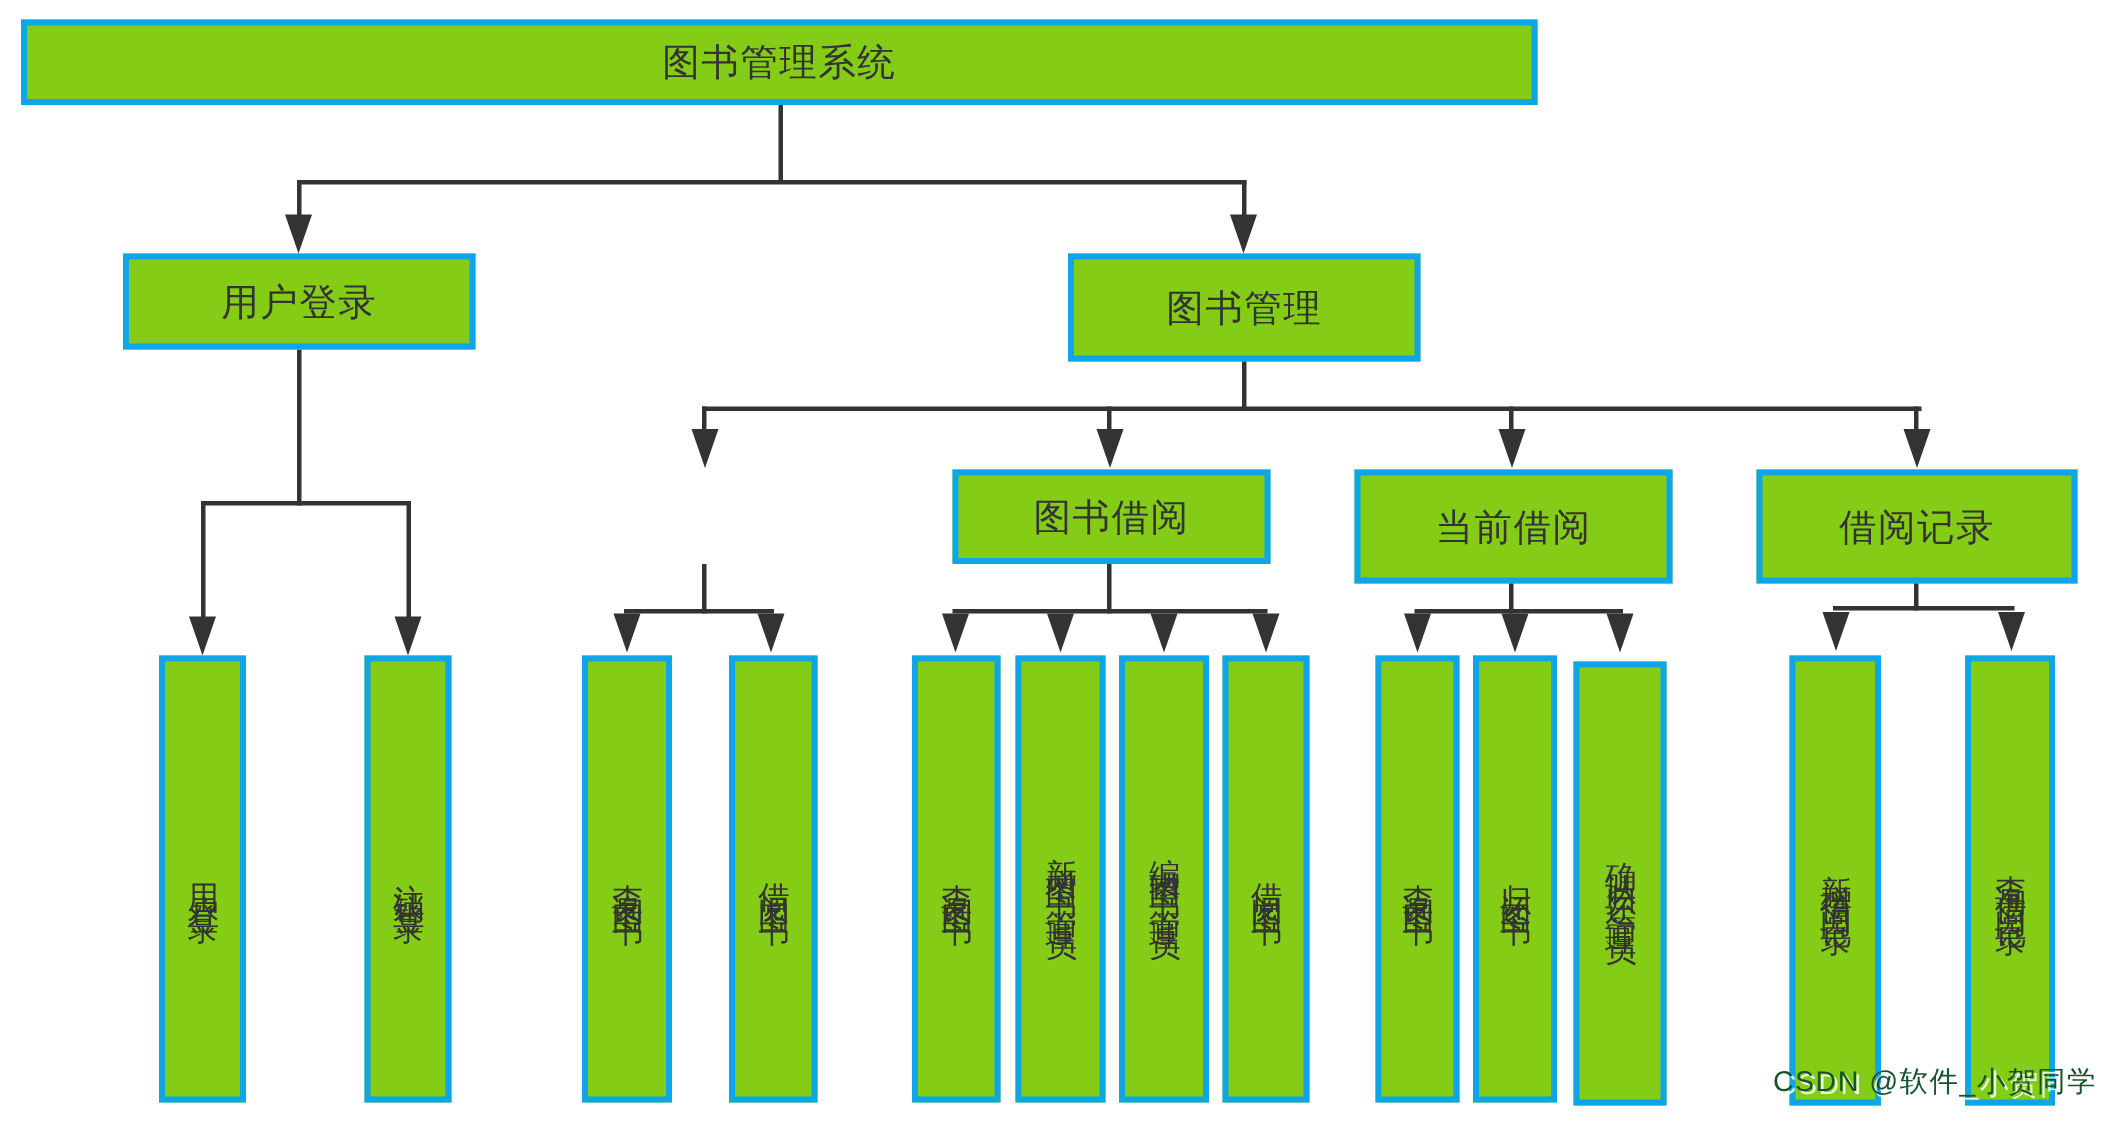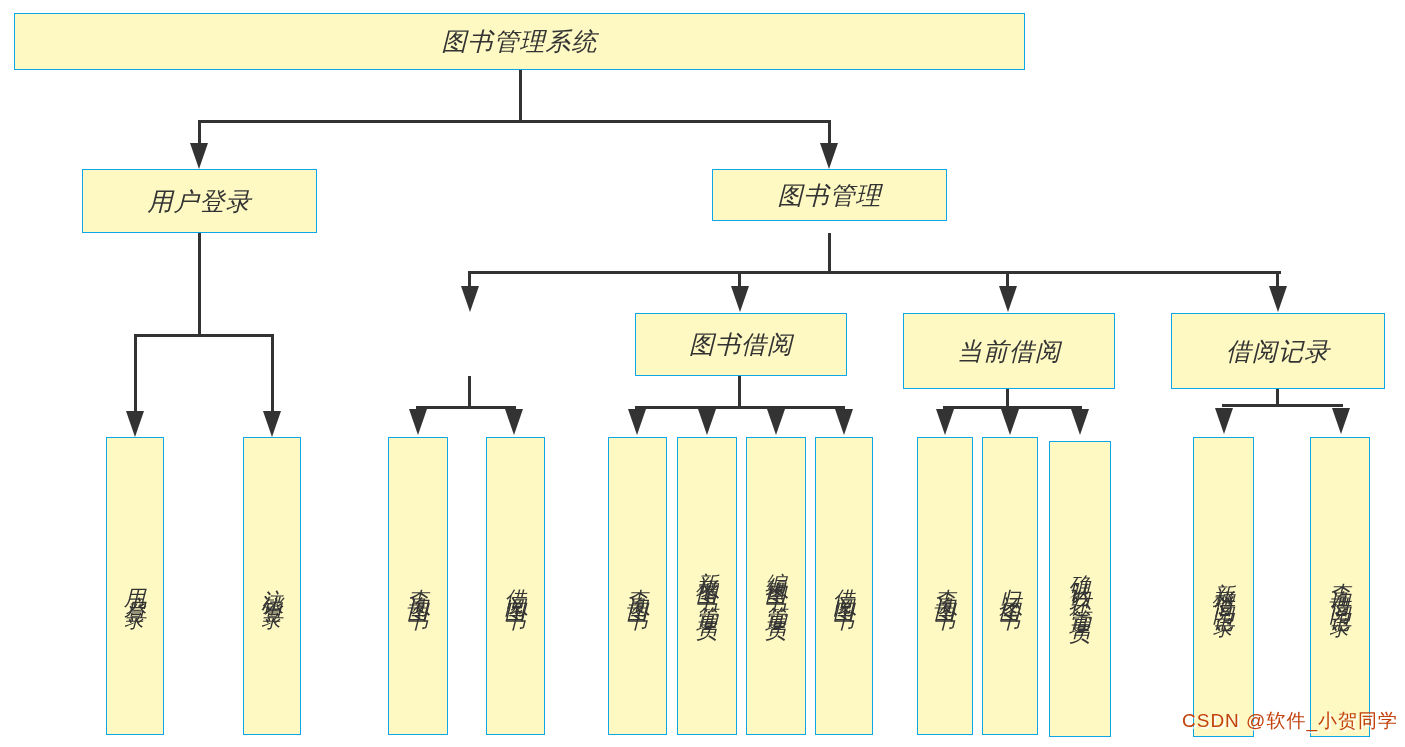--- a/index.html
+++ b/index.html
@@ -2,38 +2,38 @@
 <html><head>
 <meta charset="utf-8">
 <style>
   html,body{margin:0;padding:0;background:#ffffff;}
   body{
     width:1405px;height:747px;position:relative;overflow:hidden;
     font-family:"Liberation Sans",sans-serif;color:#333333;
   }
   .stage{position:absolute;left:0;top:0;width:1405px;height:747px;}
   .box{
-    position:absolute;box-sizing:border-box;border:1px solid #0ea5e9;background:#fef9c3;
+    position:absolute;box-sizing:border-box;border:4px solid #0ea5e9;background:#84cc16;
     display:flex;align-items:center;justify-content:center;
-    font-size:25px;color:#333333;letter-spacing:1px;font-style:italic;
+    font-size:25px;color:#333333;letter-spacing:1px;
   }
   .vbox{
     writing-mode:vertical-lr;text-orientation:mixed;
     font-size:21px;letter-spacing:7px;line-height:1;
   }
   .hline{position:absolute;height:3px;background:#333333;}
   .vline{position:absolute;width:3px;background:#333333;}
   .arrow{
     position:absolute;width:0;height:0;
     border-left:9px solid transparent;border-right:9px solid transparent;
     border-top:26px solid #333333;
   }
   .watermark{
     position:absolute;left:1182px;top:708px;
-    font-size:19px;color:#c2410c;letter-spacing:1px;white-space:nowrap;
+    font-size:19px;color:#14532d;letter-spacing:1px;white-space:nowrap;
     text-shadow:2px 2px 0 rgba(255,255,255,0.85);
   }
 </style>
 </head>
 <body>
 
 <div class="stage">
 
   <div class="vline" style="left:519px;top:70px;height:52px"></div>
   <div class="hline" style="left:198px;top:120px;width:633px"></div>
@@ -79,21 +79,21 @@
   <div class="arrow" style="left:1071px;top:409px"></div>
 
   <div class="vline" style="left:1276px;top:376px;height:31px"></div>
   <div class="hline" style="left:1222px;top:404px;width:121px"></div>
   <div class="arrow" style="left:1215px;top:408px"></div>
   <div class="arrow" style="left:1332px;top:408px"></div>
 
   <div class="box" style="left:14px;top:13px;width:1011px;height:57px">图书管理系统</div>
 
   <div class="box" style="left:82px;top:169px;width:235px;height:64px">用户登录</div>
-  <div class="box" style="left:712px;top:169px;width:235px;height:52px">图书管理</div>
+  <div class="box" style="left:712px;top:169px;width:235px;height:72px">图书管理</div>
 
   <div class="box" style="left:635px;top:313px;width:212px;height:63px">图书借阅</div>
   <div class="box" style="left:903px;top:313px;width:212px;height:76px">当前借阅</div>
   <div class="box" style="left:1171px;top:313px;width:214px;height:76px">借阅记录</div>
 
   <div class="box vbox" style="left:106px;top:437px;width:58px;height:298px">用户登录</div>
   <div class="box vbox" style="left:243px;top:437px;width:58px;height:298px">注销登录</div>
 
   <div class="box vbox" style="left:388px;top:437px;width:60px;height:298px">查询图书</div>
   <div class="box vbox" style="left:486px;top:437px;width:59px;height:298px">借阅图书</div>

